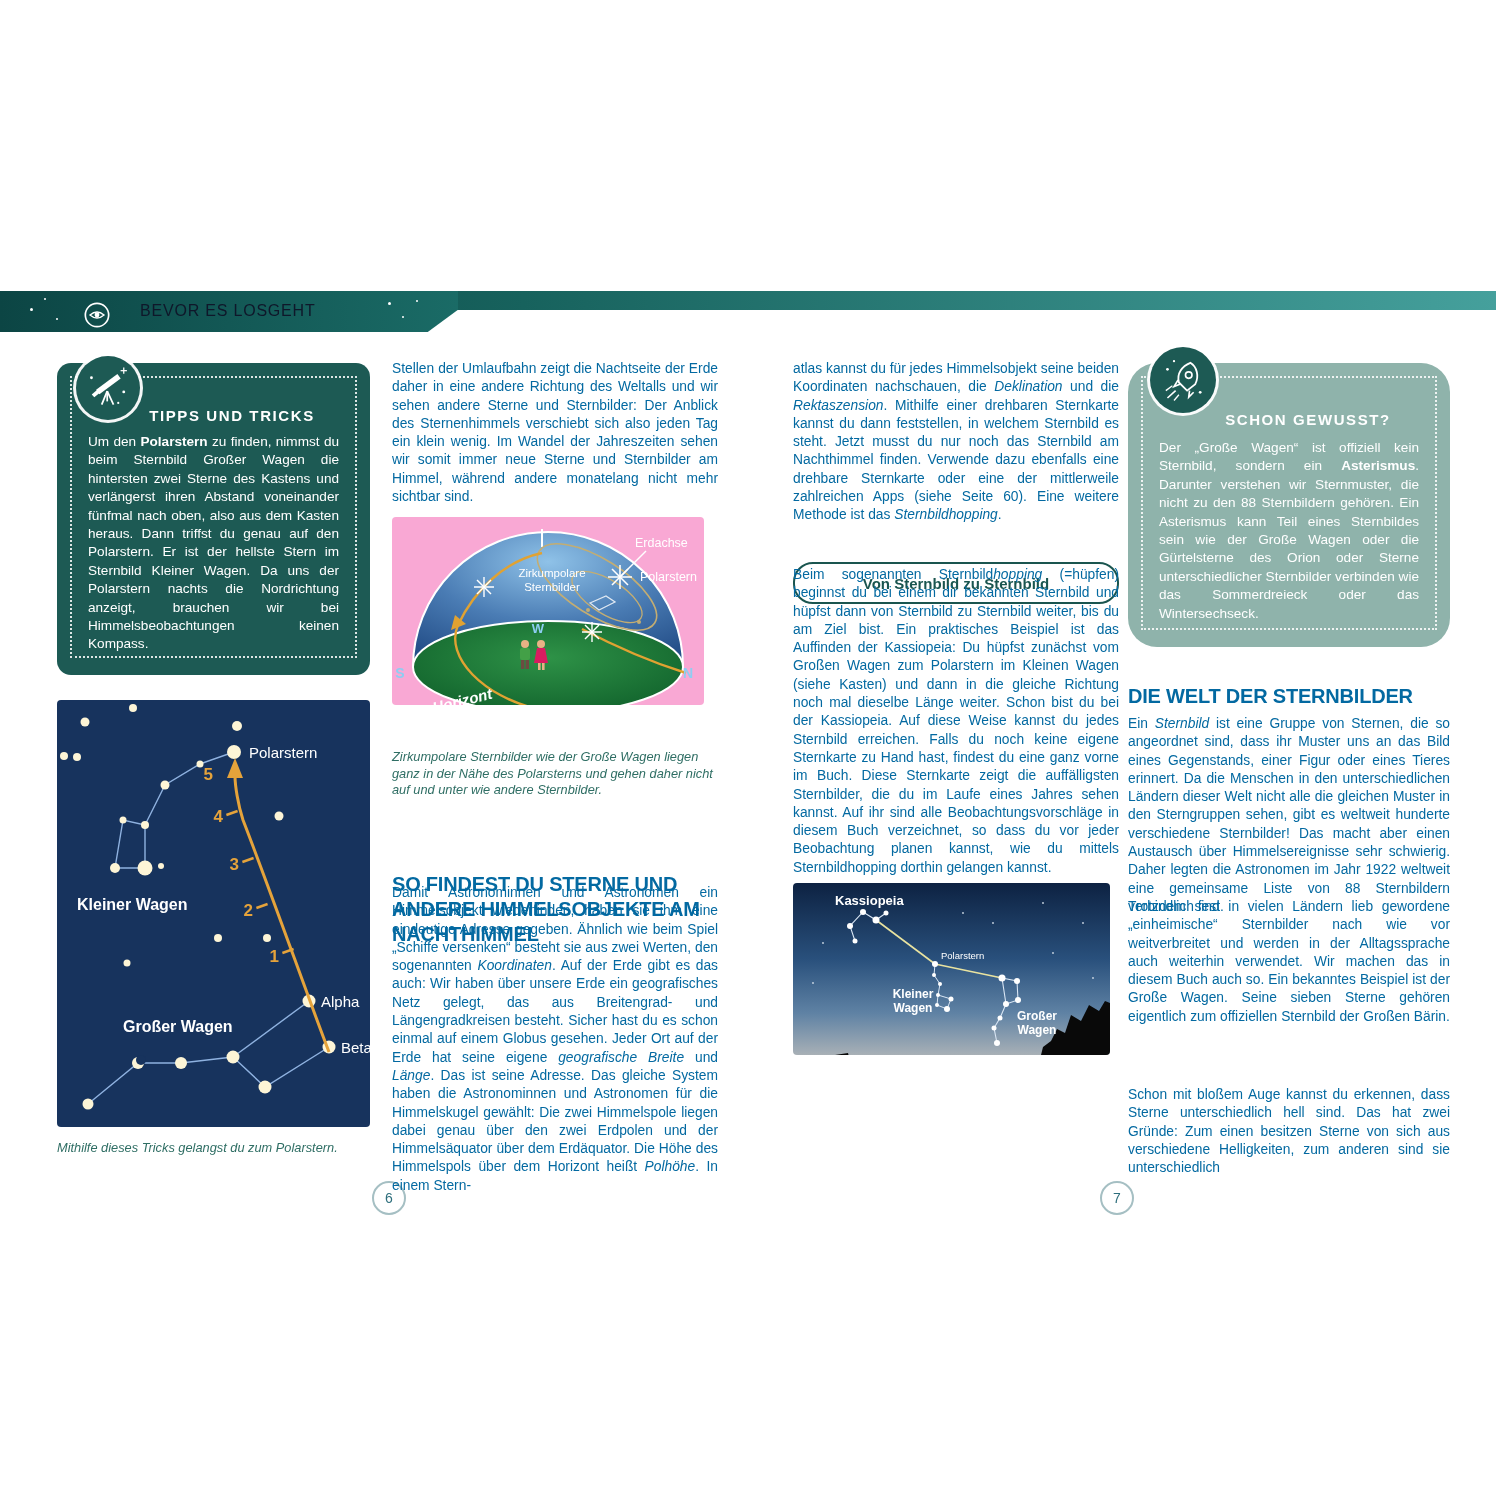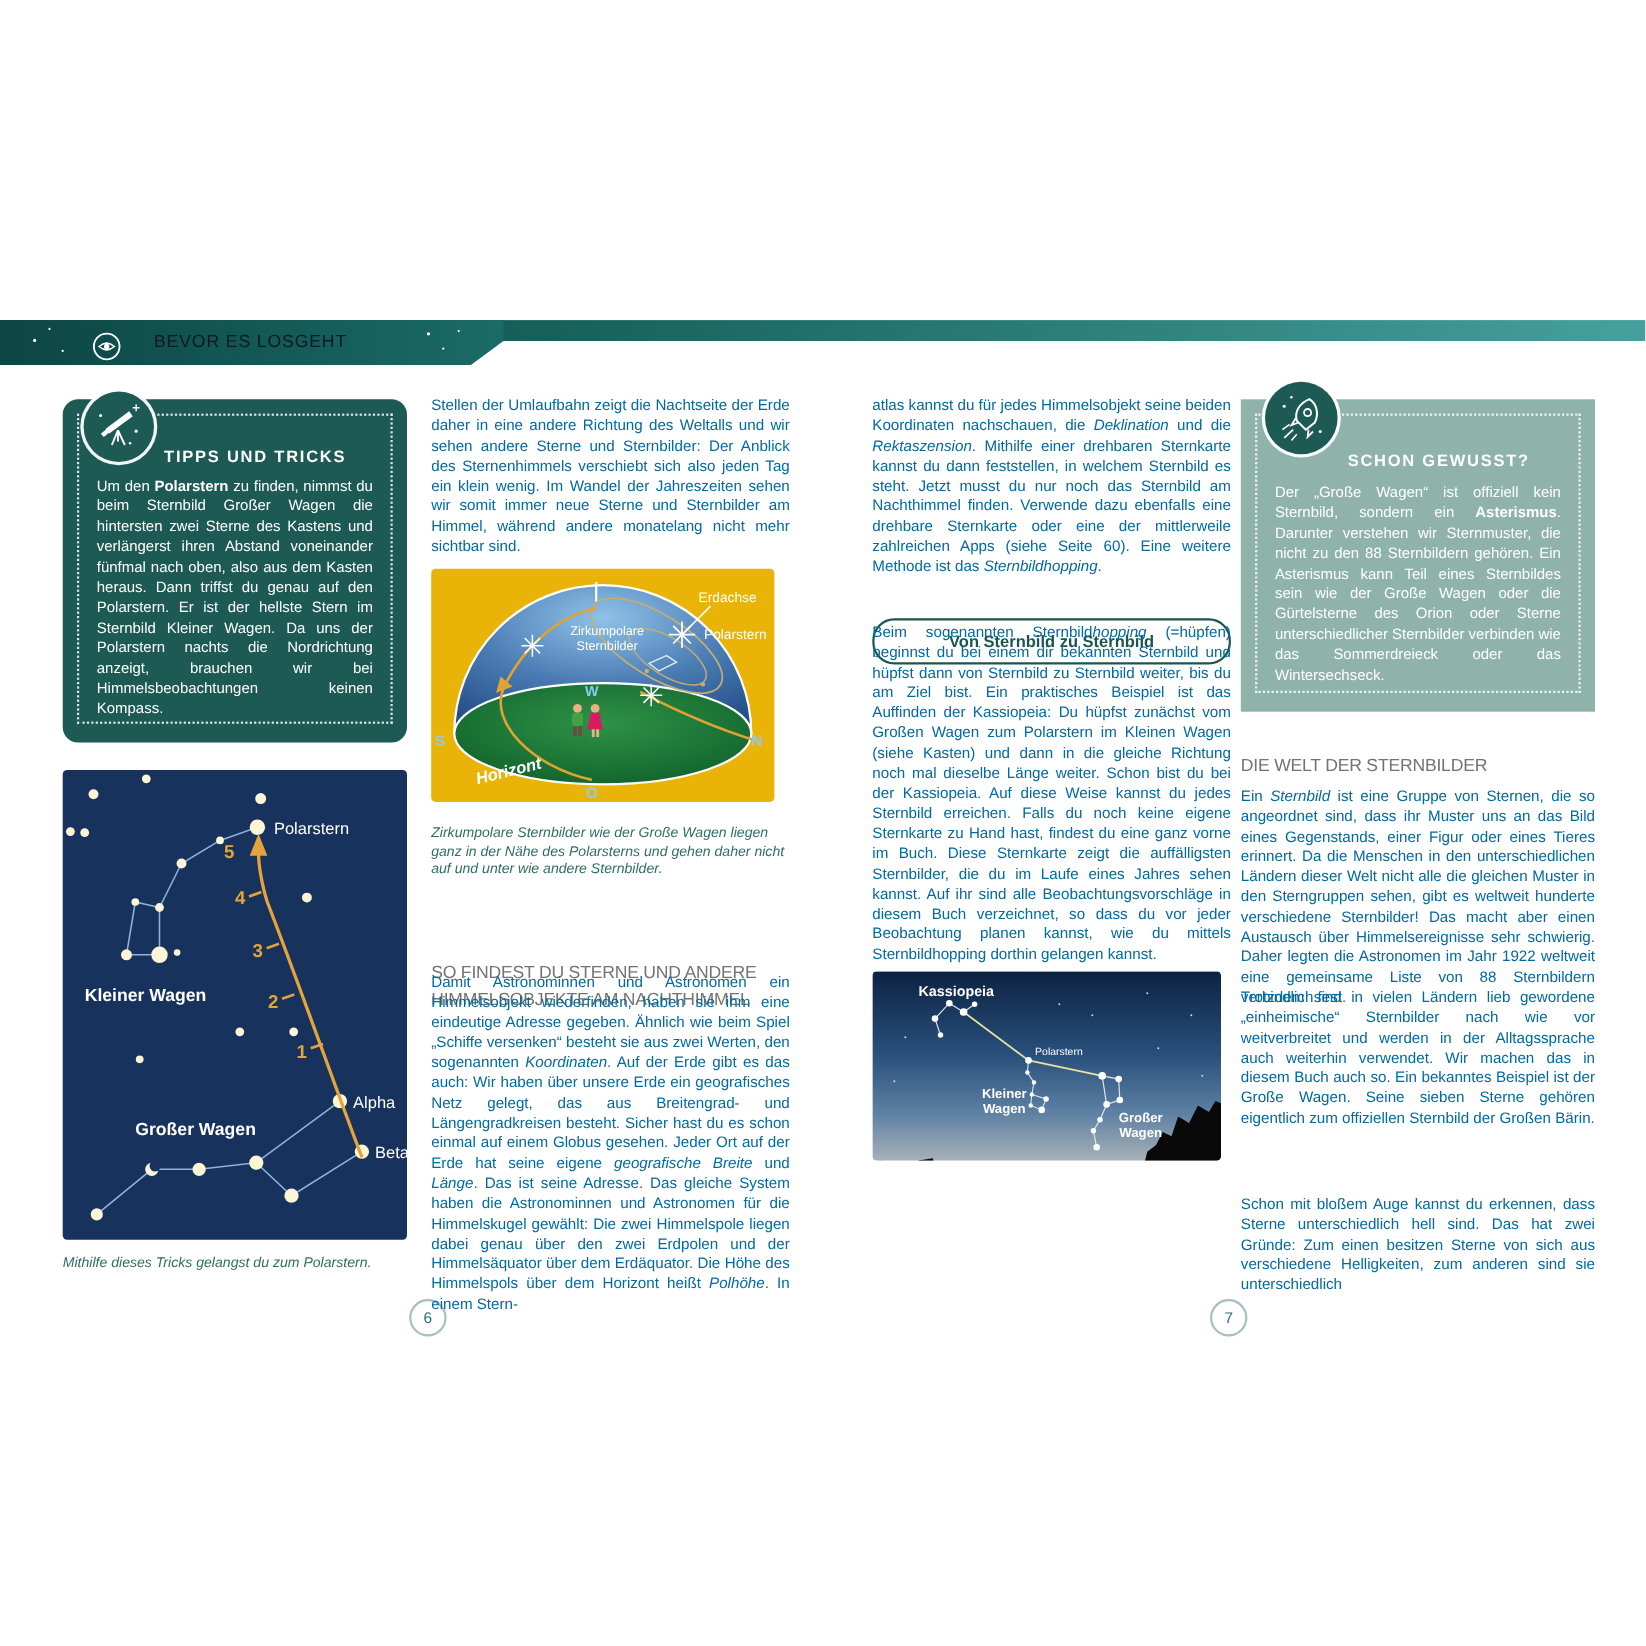--- a/index.html
+++ b/index.html
@@ -20,21 +20,21 @@
   .sage-box{background:#8fb3ab;}
   .dotted-inner{position:absolute;left:13px;top:13px;right:13px;bottom:17px;
      border:2px dotted rgba(255,255,255,.85);}
   .badge{position:absolute;border-radius:50%;background:#1d5a54;
      box-shadow:0 0 0 3px rgba(255,255,255,.95);display:flex;align-items:center;justify-content:center;}
   .box-title{position:absolute;color:#fff;font-size:15px;letter-spacing:1.6px;font-weight:bold;text-align:center;}
   .box-body{position:absolute;color:#fff;font-size:13.6px;line-height:18.4px;text-align:justify;hyphens:auto;}
   
   .body{color:#0369a1;font-size:13.8px;line-height:18.3px;text-align:justify;hyphens:auto;}
   .caption{color:#2f6e64;font-size:12.8px;line-height:16.5px;font-style:italic;}
-  .section-heading{color:#737373;font-size:16px;line-height:25px;font-weight:normal;
+  .section-heading{color:#0369a1;font-size:20px;line-height:25px;font-weight:bold;
      letter-spacing:-.2px;font-stretch:condensed;}
   .pill{border:2px solid #1a554f;border-radius:20px;color:#1a554f;font-weight:bold;
      font-size:15px;display:flex;align-items:center;justify-content:center;}
   .page-num{width:30px;height:30px;border:2px solid #a5bfc3;border-radius:50%;
      color:#2d6e7c;font-size:14px;display:flex;align-items:center;justify-content:center;}
   .figure{border-radius:4px;overflow:hidden;}
   svg text{font-family:"Liberation Sans","DejaVu Sans",sans-serif;}
 </style>
 </head>
 <body>
@@ -135,21 +135,21 @@
       <text x="284" y="353" fill="#fff" font-size="15">Beta</text>
     </svg>
   </div>
   <div class="abs caption" style="left:57px;top:1140px;width:313px;">Mithilfe dieses Tricks gelangst du zum Polarstern.</div>
   <div class="abs page-num" style="left:372px;top:1181px;">
     <span>6</span>
   </div>
 
   <div class="abs body" style="left:392px;top:360px;width:326px;">Stellen der Umlaufbahn zeigt die Nachtseite der Erde daher in eine andere Richtung des Weltalls und wir sehen andere Sterne und Sternbilder: Der Anblick des Sternenhimmels verschiebt sich also jeden Tag ein klein wenig. Im Wandel der Jahreszeiten sehen wir somit immer neue Sterne und Sternbilder am Himmel, während andere monatelang nicht mehr sichtbar sind.</div>
 
-  <div class="abs figure" style="left:392px;top:517px;width:312px;height:212px;background:#eab308;text-align:right;">
+  <div class="abs figure" style="left:392px;top:517px;width:312px;height:188px;background:#f9a8d4;text-align:right;">
     <svg width="312" height="212" viewBox="0 0 312 212">
       <defs>
         <radialGradient id="domeGrad" cx="50%" cy="22%" r="80%">
           <stop offset="0%" stop-color="#8fc2e8"></stop>
             <stop offset="55%" stop-color="#4a7cb4"></stop>
             <stop offset="100%" stop-color="#25508a"></stop>
         </radialGradient>
         <radialGradient id="groundGrad" cx="50%" cy="40%" r="70%">
           <stop offset="0%" stop-color="#2e9247"></stop>
             <stop offset="100%" stop-color="#0f5f2a"></stop>
@@ -272,21 +272,21 @@
       <text x="42" y="22" fill="#fff" font-size="13" font-weight="bold">Kassiopeia</text>
       <text x="148" y="76" fill="#fff" font-size="9.5">Polarstern</text>
       <text x="120" y="115" fill="#fff" font-size="12" font-weight="bold" text-anchor="middle">Kleiner</text>
       <text x="120" y="129" fill="#fff" font-size="12" font-weight="bold" text-anchor="middle">Wagen</text>
       <text x="244" y="137" fill="#fff" font-size="12" font-weight="bold" text-anchor="middle">Großer</text>
       <text x="244" y="151" fill="#fff" font-size="12" font-weight="bold" text-anchor="middle">Wagen</text>
       <text x="142" y="209" fill="#fff" font-size="15" font-weight="bold" text-anchor="middle">Norden</text>
     </svg>
   </div>
 
-  <div class="abs sage-box" style="left:1128px;top:363px;width:322px;height:284px;">
+  <div class="abs sage-box" style="left:1128px;top:363px;width:322px;height:284px;border-radius:29px;">
     <div class="dotted-inner"></div>
     <div class="box-title" style="left:80px;top:48px;width:200px;">SCHON GEWUSST?</div>
     <div class="box-body" style="left:31px;top:76px;width:260px;"><span>Der „Große Wagen“ ist offiziell kein Sternbild, sondern ein </span><span style="font-weight: bold;">Asterismus</span><span>. Darunter verstehen wir Sternmuster, die nicht zu den 88 Sternbildern gehören. Ein Asterismus kann Teil eines Sternbildes sein wie der Große Wagen oder die Gürtelsterne des Orion oder Sterne unterschiedlicher Sternbilder verbinden wie das Sommerdreieck oder das Wintersechseck.</span></div>
   </div>
   <div class="badge" style="left:1150px;top:347px;width:66px;height:66px;">
     <svg width="54" height="54" viewBox="0 0 66 66">
       <path d="M42,12 C50,17 53,28 48,38 L38,46 L28,36 C25,25 32,16 42,12 Z" fill="none" stroke="#fff" stroke-width="2.2"></path>
       <circle cx="40" cy="27" r="4" fill="none" stroke="#fff" stroke-width="2"></circle>
       <path d="M30,38 L22,41 L27,33" fill="none" stroke="#fff" stroke-width="2"></path>
       <path d="M41,46 L40,54 L46,48" fill="none" stroke="#fff" stroke-width="2"></path>

